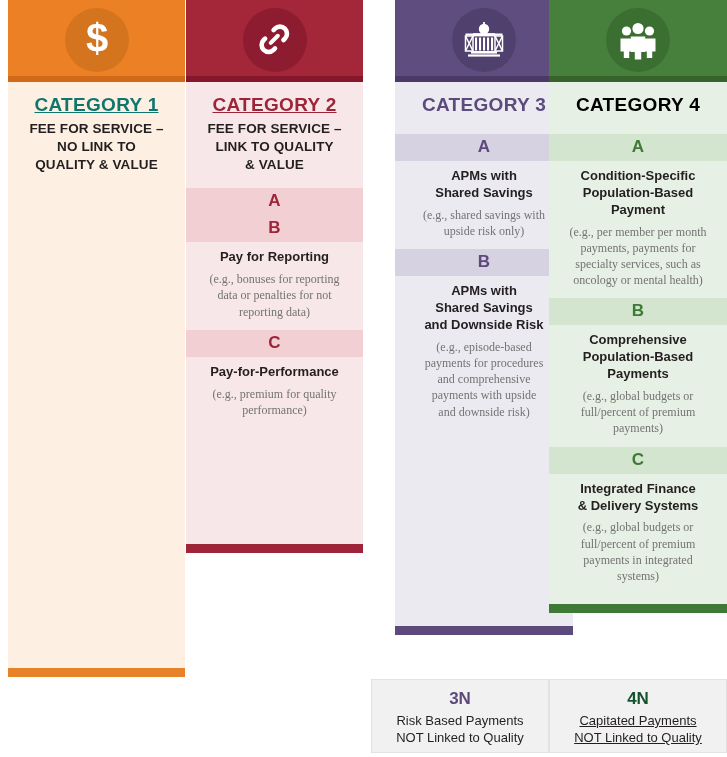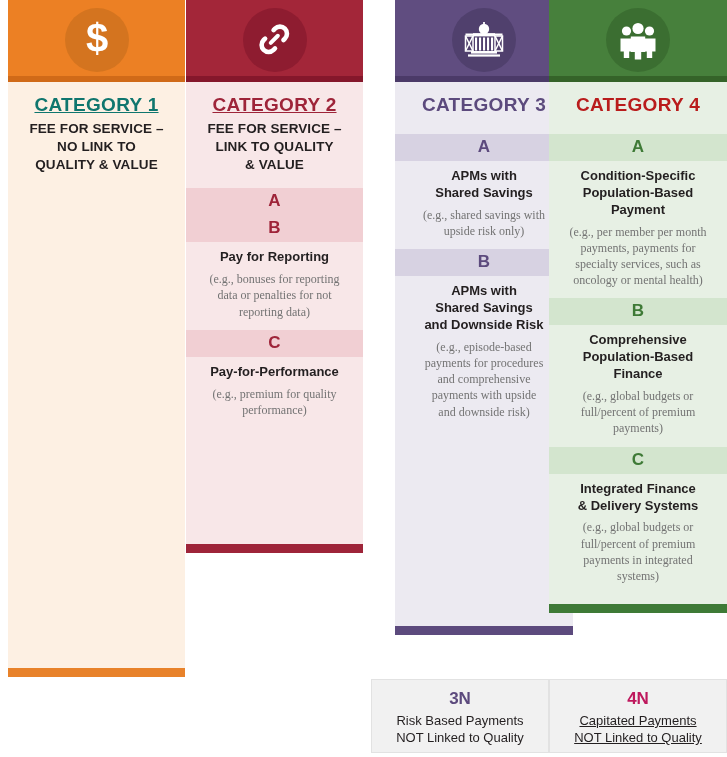--- a/index.html
+++ b/index.html
@@ -285,42 +285,42 @@
             <circle cx="22" cy="8.5" r="5.6"></circle>
             <path d="M14.8 16.5 h14.4 v15.5 h-4 v7.5 h-6.4 v-7.5 h-4 z"></path>
           </g>
         </svg>
       </div>
       <div class="hdr-shade" style="background:#356329;"></div>
     </div>
 
     <div style="background:#E7F0E4;">
       <div class="titles">
-        <div class="cat-title" style="color:#b91c1c; white-space:pre-line;">CATEGORY 4</div>
+        <div class="cat-title" style="color:#000000; white-space:pre-line;">CATEGORY 4</div>
       </div>
 
       <div>
         <div class="sec-letter" style="background:#D3E5CE; color:#3E7A36;">A</div>
         <div class="sec-body">
           <div class="sec-name" style="white-space:pre-line;">Condition-Specific
 Population-Based
 Payment</div>
           <div class="sec-eg" style="white-space:pre-line;">(e.g., per member per month
 payments, payments for
 specialty services, such as
 oncology or mental health)</div>
         </div>
       </div>
 
       <div>
         <div class="sec-letter" style="background:#D3E5CE; color:#3E7A36;">B</div>
         <div class="sec-body">
           <div class="sec-name" style="white-space:pre-line;">Comprehensive
 Population-Based
-Finance</div>
+Payments</div>
           <div class="sec-eg" style="white-space:pre-line;">(e.g., global budgets or
 full/percent of premium
 payments)</div>
         </div>
       </div>
 
       <div>
         <div class="sec-letter" style="background:#D3E5CE; color:#3E7A36;">C</div>
         <div class="sec-body">
           <div class="sec-name" style="white-space:pre-line;">Integrated Finance
@@ -337,18 +337,18 @@
     <div class="col-foot" style="background:#3E7A36;"></div>
   </div>
 
   <div class="nbox nbox-3">
     <div class="n-label" style="color:#5C4A7D;">3N</div>
     <div class="n-text" style="white-space:pre-line;">Risk Based Payments
 NOT Linked to Quality</div>
   </div>
 
   <div class="nbox nbox-4">
-    <div class="n-label" style="color:#be185d;">4N</div>
+    <div class="n-label" style="color:#14532d;">4N</div>
     <div class="n-text" style="white-space:pre-line;text-decoration:underline;">Capitated Payments
 NOT Linked to Quality</div>
   </div>
 
 </div>
 
 </body></html>

